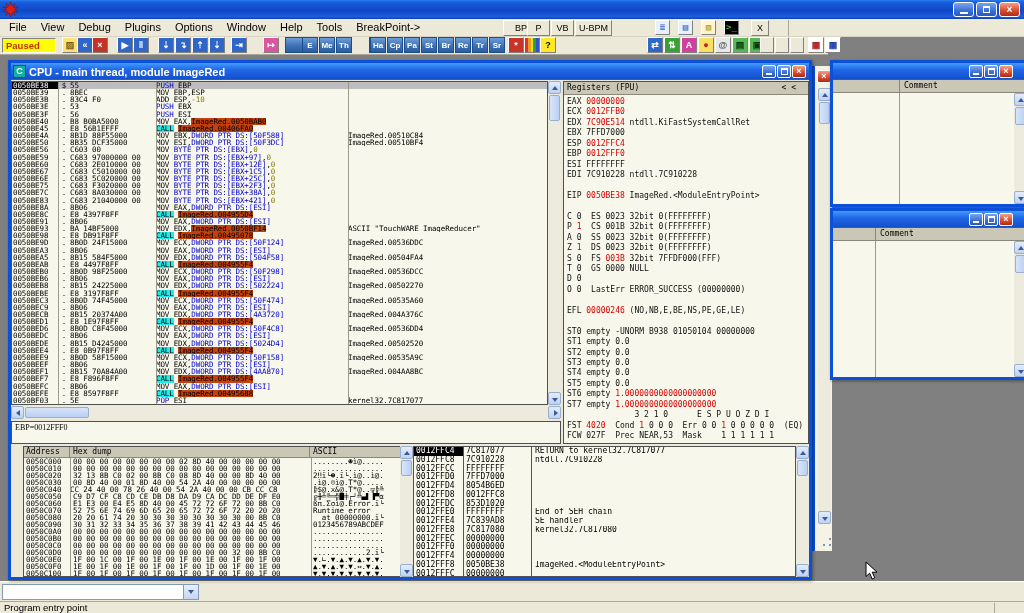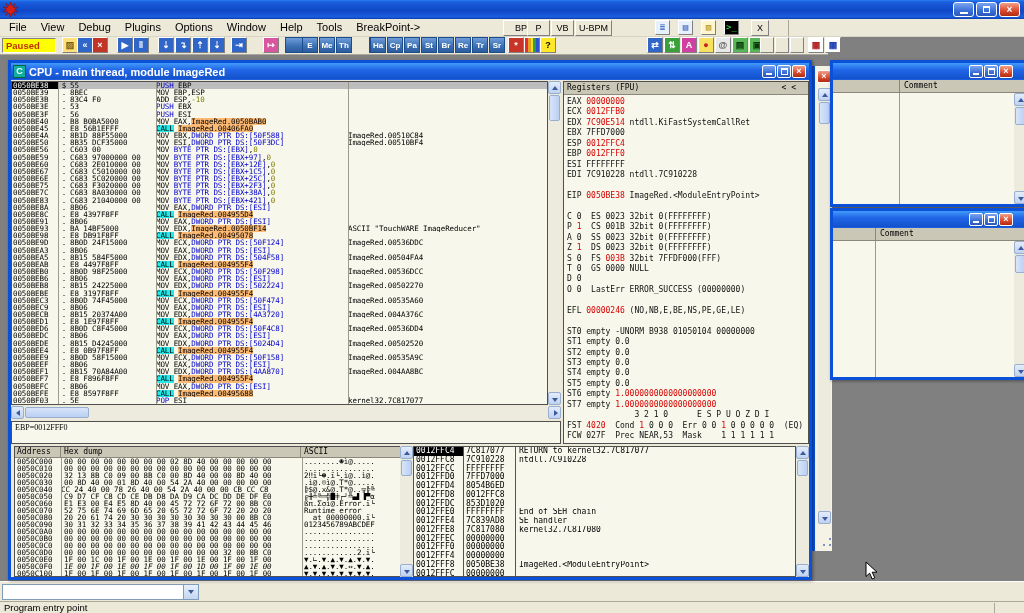--- a/index.html
+++ b/index.html
@@ -55,39 +55,39 @@
   .drow.sel{background:#BDBDBD}
   .d-addr{width:46px;flex:none;padding-left:1px}
   .drow.sel .d-addr{background:#000;color:#fff}
   .d-pfx{width:12px;flex:none;text-align:center}
   .d-bytes{width:86px;flex:none}
   .d-insn{width:192px;flex:none;overflow:hidden}
   .d-cmt{flex:1;overflow:hidden}
   .blu{color:#0000CC}
   .oli{color:#7C7C00}
   .call{background:#27E8E8;color:#000}
-  .yhl{background:#fdba74;color:#000}
+  .yhl{background:#c2410c;color:#000}
   .gline{position:absolute;top:0;bottom:0;width:1px;background:#9a9a8d}
 
   
   .rline{height:10.45px;line-height:10.6px;font-size:8px;font-family:"DejaVu Sans Mono",monospace;white-space:pre;padding-left:3px}
   .rr{color:#D80000}
   .rk{color:#111}
 
   
   .hrow{display:flex;height:7.0px;line-height:7.15px;font-size:7.5px;font-family:"DejaVu Sans Mono",monospace;white-space:pre;letter-spacing:-0.1px}
   .h-addr{width:46px;flex:none;padding-left:2px}
   .h-hex{width:240px;flex:none}
   .h-asc{flex:1;overflow:hidden}
 
   
   .srow{display:flex;height:8.75px;line-height:8.9px;font-size:8px;font-family:"DejaVu Sans Mono",monospace;white-space:pre}
   .s-addr{width:50px;flex:none;padding-left:2px;border-right:1px solid #55544a}
   .s-addr.sel{background:#000;color:#fff}
-  .s-val{width:52px;flex:none;padding-left:2px;border-right:1px solid #55544a}
+  .s-val{width:68px;flex:none;padding-left:2px;border-right:1px solid #55544a}
   .s-cmt{flex:1;padding-left:3px;overflow:hidden}
 
   
   .sb{position:absolute;background:#EDEBDD}
   .sbtn{position:absolute;width:13px;height:13px;background:linear-gradient(180deg,#E3ECFB,#C0D2F0);border:1px solid #98AECE;border-radius:2px}
   .sth{position:absolute;width:11px;left:1px;background:linear-gradient(90deg,#D8E5FA,#BACFF2);border:1px solid #98AECE;border-radius:2px}
   .sthh{position:absolute;height:11px;top:1px;background:linear-gradient(180deg,#D8E5FA,#BACFF2);border:1px solid #98AECE;border-radius:2px}
   .tri{position:absolute;width:0;height:0;border:3px solid transparent}
   .t-up{border-bottom:4px solid #3A5A9C;border-top:none;left:3px;top:4px}
   .t-dn{border-top:4px solid #3A5A9C;border-bottom:none;left:3px;top:5px}
@@ -375,43 +375,43 @@
           <div class="rline"><span class="rk">ST4 empty 0.0</span></div>
           <div class="rline"><span class="rk">ST5 empty 0.0</span></div>
           <div class="rline"><span class="rk">ST6 empty </span><span class="rr">1.0000000000000000000</span></div>
           <div class="rline"><span class="rk">ST7 empty </span><span class="rr">1.0000000000000000000</span></div>
           <div class="rline"><span class="rk">              3 2 1 0      E S P U O Z D I</span></div>
           <div class="rline"><span class="rk">FST </span><span class="rr">4020</span><span class="rk">  Cond </span><span class="rr">1</span><span class="rk"> 0 0 0  Err 0 0 </span><span class="rr">1</span><span class="rk"> 0 0 0 0 0  (EQ)</span></div>
           <div class="rline"><span class="rk">FCW 027F  Prec NEAR,53  Mask    1 1 1 1 1 1</span></div>
         </div>
     </div>
 
-    <div class="pane" style="left:3px;top:366px;width:462px;height:131px">
+    <div class="pane" style="left:12px;top:366px;width:462px;height:131px">
       <div class="phead" style="height:11px;line-height:10px;display:flex">
         <span style="width:46px;padding-left:2px;border-right:1px solid #8a887a">Address</span>
         <span style="width:240px;padding-left:3px;border-right:1px solid #8a887a">Hex dump</span>
         <span style="flex:1;padding-left:3px">ASCII</span>
       </div>
       <div id="dump-rows">
           <div class="hrow"><span class="h-addr">0050C000</span><span class="h-hex" style="padding-left: 3px;">00 00 00 00 00 00 00 00 02 8D 40 00 00 00 00 00</span><span class="h-asc" style="padding-left: 3px;">........☻ì@.....</span></div>
           <div class="hrow"><span class="h-addr">0050C010</span><span class="h-hex" style="padding-left: 3px;">00 00 00 00 00 00 00 00 00 00 00 00 00 00 00 00</span><span class="h-asc" style="padding-left: 3px;">................</span></div>
-          <div class="hrow"><span class="h-addr">0050C020</span><span class="h-hex" style="padding-left: 3px;">32 13 8B C0 09 00 8B C0 00 8D 40 00 00 8D 40 00</span><span class="h-asc" style="padding-left: 3px;">2‼ï└☻.ï└.ì@..ì@.</span></div>
+          <div class="hrow"><span class="h-addr">0050C020</span><span class="h-hex" style="padding-left: 3px;">32 13 8B C0 02 00 8B C0 08 8D 40 00 00 8D 40 00</span><span class="h-asc" style="padding-left: 3px;">2‼ï└☻.ï└.ì@..ì@.</span></div>
           <div class="hrow"><span class="h-addr">0050C030</span><span class="h-hex" style="padding-left: 3px;">00 8D 40 00 01 8D 40 00 54 2A 40 00 00 00 00 00</span><span class="h-asc" style="padding-left: 3px;">.ì@.☺ì@.T*@.....</span></div>
           <div class="hrow"><span class="h-addr">0050C040</span><span class="h-hex" style="padding-left: 0;">CC 24 40 00 78 26 40 00 54 2A 40 00 00 CB CC C8</span><span class="h-asc" style="padding-left: 3px;">╠$@.x&amp;@.T*@..╦╠╚</span></div>
           <div class="hrow"><span class="h-addr">0050C050</span><span class="h-hex" style="padding-left: 3px;">C9 D7 CF C8 CD CE DB D8 DA D9 CA DC DD DE DF E0</span><span class="h-asc" style="padding-left: 3px;">╔╫╧╚═╬█╪┌┘╩▄▌▐▀α</span></div>
           <div class="hrow"><span class="h-addr">0050C060</span><span class="h-hex" style="padding-left: 3px;">E1 E3 00 E4 E5 8D 40 00 45 72 72 6F 72 00 8B C0</span><span class="h-asc" style="padding-left: 3px;">ßπ.Σσì@.Error.ï└</span></div>
           <div class="hrow"><span class="h-addr">0050C070</span><span class="h-hex" style="padding-left: 3px;">52 75 6E 74 69 6D 65 20 65 72 72 6F 72 20 20 20</span><span class="h-asc" style="padding-left: 3px;">Runtime error   </span></div>
           <div class="hrow"><span class="h-addr">0050C080</span><span class="h-hex" style="padding-left: 3px;">20 20 61 74 20 30 30 30 30 30 30 30 30 00 8B C0</span><span class="h-asc" style="padding-left: 3px;">  at 00000000.ï└</span></div>
           <div class="hrow"><span class="h-addr">0050C090</span><span class="h-hex" style="padding-left: 3px;">30 31 32 33 34 35 36 37 38 39 41 42 43 44 45 46</span><span class="h-asc" style="padding-left: 3px;">0123456789ABCDEF</span></div>
           <div class="hrow"><span class="h-addr">0050C0A0</span><span class="h-hex" style="padding-left: 3px;">00 00 00 00 00 00 00 00 00 00 00 00 00 00 00 00</span><span class="h-asc" style="padding-left: 3px;">................</span></div>
           <div class="hrow"><span class="h-addr">0050C0B0</span><span class="h-hex" style="padding-left: 3px;">00 00 00 00 00 00 00 00 00 00 00 00 00 00 00 00</span><span class="h-asc" style="padding-left: 3px;">................</span></div>
           <div class="hrow"><span class="h-addr">0050C0C0</span><span class="h-hex" style="padding-left: 3px;">00 00 00 00 00 00 00 00 00 00 00 00 00 00 00 00</span><span class="h-asc" style="padding-left: 3px;">................</span></div>
           <div class="hrow"><span class="h-addr">0050C0D0</span><span class="h-hex" style="padding-left: 3px;">00 00 00 00 00 00 00 00 00 00 00 00 32 00 8B C0</span><span class="h-asc" style="padding-left: 3px;">............2.ï└</span></div>
           <div class="hrow"><span class="h-addr">0050C0E0</span><span class="h-hex" style="padding-left: 3px;">1F 00 1C 00 1F 00 1E 00 1F 00 1E 00 1F 00 1F 00</span><span class="h-asc" style="padding-left: 3px;">▼.∟.▼.▲.▼.▲.▼.▼.</span></div>
-          <div class="hrow"><span class="h-addr">0050C0F0</span><span class="h-hex" style="padding-left: 3px; font-style: italic;">1E 00 1F 00 1E 00 1F 00 1F 00 1D 00 1F 00 1E 00</span><span class="h-asc" style="padding-left: 3px;">▲.▼.▲.▼.▼.↔.▼.▲.</span></div>
+          <div class="hrow"><span class="h-addr">0050C0F0</span><span class="h-hex" style="padding-left: 3px;">1E 00 1F 00 1E 00 1F 00 1F 00 1D 00 1F 00 1E 00</span><span class="h-asc" style="padding-left: 3px;">▲.▼.▲.▼.▼.↔.▼.▲.</span></div>
           <div class="hrow"><span class="h-addr">0050C100</span><span class="h-hex" style="padding-left: 3px;">1F 00 1F 00 1F 00 1F 00 1F 00 1F 00 1F 00 1F 00</span><span class="h-asc" style="padding-left: 3px;">▼.▼.▼.▼.▼.▼.▼.▼.</span></div>
         </div>
       <div class="gline" style="left:46px;top:11px"></div>
       <div class="gline" style="left:287px;top:11px"></div>
     </div>
 
     <div class="sb" style="left:389px;top:366px;width:13px;height:131px">
       <div class="sbtn" style="left:0;top:0">
           <i class="tri t-up"></i>
         </div>

